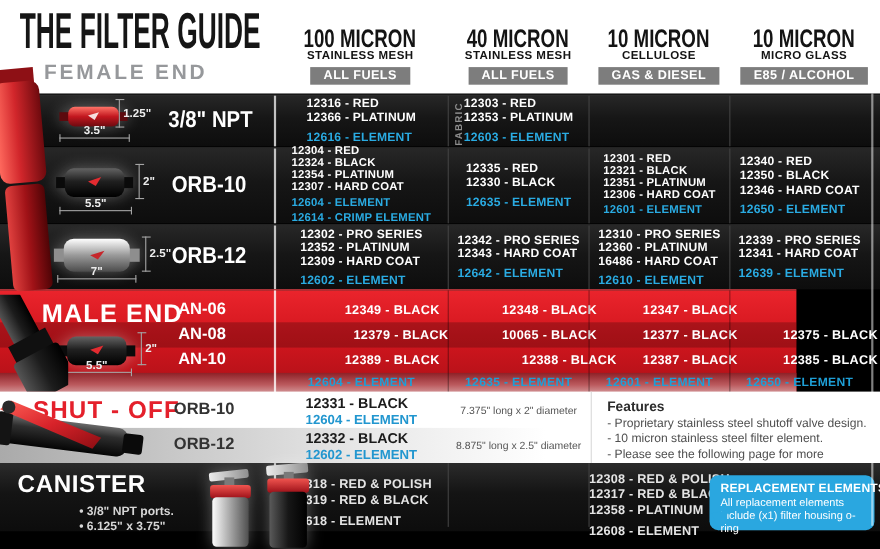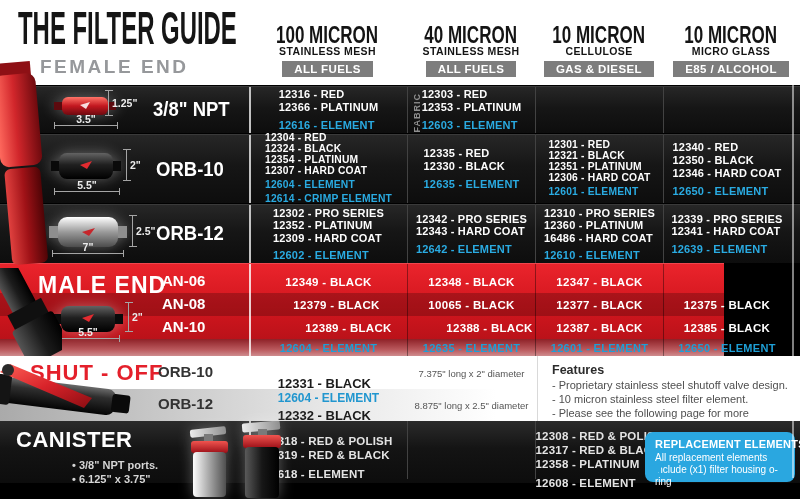--- a/index.html
+++ b/index.html
@@ -59,32 +59,32 @@
              border-top:1px solid #f0464d;}
   .band-male .stripe{position:absolute;left:0;right:0;background:rgba(0,0,0,.22);z-index:2;}
   .band-male .elstrip{position:absolute;left:0;right:0;z-index:2;
              background:linear-gradient(180deg,#8e2127 0%,#bb5a5e 60%,#d29496 100%);}
   .band-male .vl{background:rgba(0,0,0,.38);}
   .band-male .vl.b{background:rgba(255,255,255,.8);}
   .male-title{position:absolute;left:38px;top:8px;font-size:23px;font-weight:bold;color:#fff;
               letter-spacing:1px;z-index:5;white-space:nowrap;}
   .anlabel{position:absolute;left:162px;font-size:15px;font-weight:bold;color:#fff;z-index:5;white-space:nowrap;}
   .mcell{position:absolute;height:23px;display:flex;align-items:center;justify-content:center;
-         font-size:11.5px;font-weight:bold;color:#fff;letter-spacing:.3px;z-index:3;white-space:nowrap;}
+         font-size:11.5px;font-weight:bold;color:#fff;letter-spacing:.3px;z-index:3;white-space:nowrap;padding-left:28px;}
   .mecell{position:absolute;height:18px;display:flex;align-items:center;justify-content:center;
           font-size:11px;font-weight:bold;color:#1e9fd6;letter-spacing:.3px;z-index:3;white-space:nowrap;}
 
   
   .band-shut{position:absolute;left:0;width:800px;background:#fff;z-index:1;}
   .srow2bg{position:absolute;left:0;right:0;background:linear-gradient(90deg,#aaaaaa 0%,#e6e6e6 40%,#ffffff 62%);z-index:1;}
   .shut-title{position:absolute;left:30px;top:4px;font-size:22px;font-weight:bold;color:#e4202b;
               letter-spacing:1px;z-index:5;white-space:nowrap;}
   .sorb{position:absolute;left:158px;font-size:15px;font-weight:bold;color:#333;z-index:5;white-space:nowrap;}
   .spart{position:absolute;left:250px;width:157px;display:flex;justify-content:center;z-index:3;}
-  .spart .l1{font-size:13px;line-height:15px;font-weight:bold;color:#1b1b1b;white-space:nowrap;margin-top:17px;}
+  .spart .l1{font-size:13px;line-height:15px;font-weight:bold;color:#1b1b1b;white-space:nowrap;}
   .spart .l2{font-size:12px;line-height:14px;font-weight:bold;color:#2196cf;white-space:nowrap;}
   .snote{position:absolute;left:400px;width:143px;text-align:center;font-size:9.5px;color:#555;z-index:3;white-space:nowrap;}
   .features{position:absolute;left:552px;top:7px;width:242px;z-index:3;}
   .features .ft{font-size:12.5px;font-weight:bold;color:#2c2c2c;line-height:15px;}
   .features .fi{font-size:11px;color:#4f4f4f;line-height:14px;}
   .band-shut .vl{background:#d9d9d9;}
 
   
   .band-can{position:absolute;left:0;width:800px;z-index:1;
             background:linear-gradient(180deg,#2b2b2b 0%,#141414 35%,#090909 100%);}
@@ -337,21 +337,21 @@
 
     <div class="mcell" style="top:6px;left:250px;width:157px;">12349 - BLACK</div>
     <div class="mcell" style="top:6px;left:408px;width:127px;">12348 - BLACK</div>
     <div class="mcell" style="top:6px;left:536px;width:127px;">12347 - BLACK</div>
 
     <div class="mcell" style="top:29px;left:258px;width:157px;">12379 - BLACK</div>
     <div class="mcell" style="top:29px;left:408px;width:127px;">10065 - BLACK</div>
     <div class="mcell" style="top:29px;left:536px;width:127px;">12377 - BLACK</div>
     <div class="mcell" style="top:29px;left:664px;width:126px;">12375 - BLACK</div>
 
-    <div class="mcell" style="top:52px;left:250px;width:157px;margin-left:20px;">12389 - BLACK</div>
+    <div class="mcell" style="top:52px;left:250px;width:157px;">12389 - BLACK</div>
     <div class="mcell" style="top:52px;left:426px;width:127px;">12388 - BLACK</div>
     <div class="mcell" style="top:52px;left:536px;width:127px;">12387 - BLACK</div>
     <div class="mcell" style="top:52px;left:664px;width:126px;">12385 - BLACK</div>
 
     <div class="mecell" style="top:75px;left:250px;width:157px;">12604 - ELEMENT</div>
     <div class="mecell" style="top:75px;left:408px;width:127px;">12635 - ELEMENT</div>
     <div class="mecell" style="top:75px;left:536px;width:127px;">12601 - ELEMENT</div>
     <div class="mecell" style="top:75px;left:664px;width:126px;">12650 - ELEMENT</div>
   </div>
 

